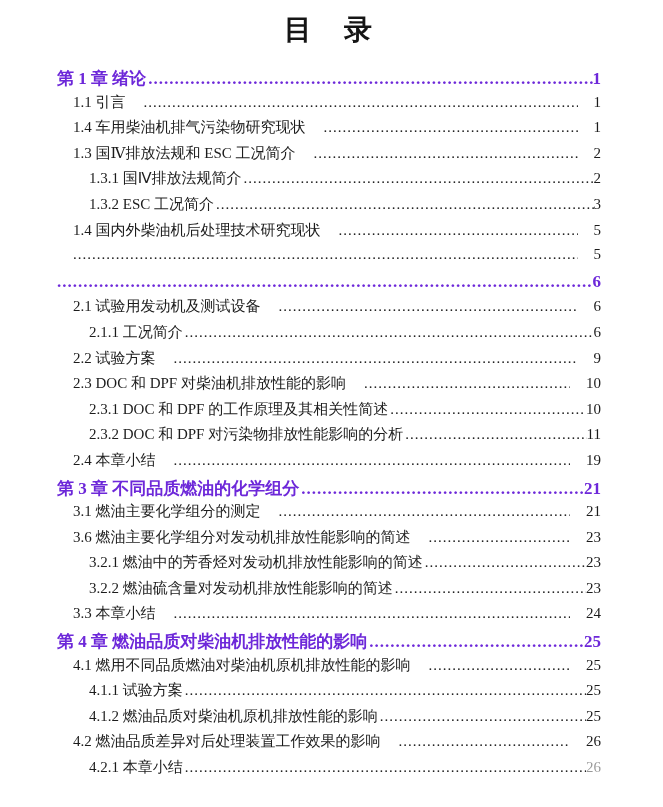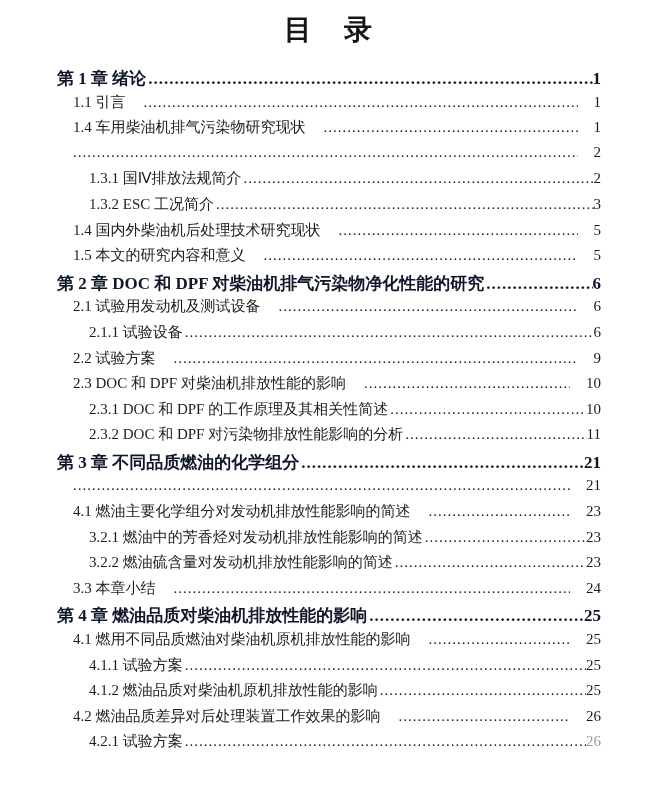--- a/index.html
+++ b/index.html
@@ -39,21 +39,21 @@
     display: flex;
     align-items: baseline;
     height: 25.6px;
     font-size: 15px;
     white-space: nowrap;
     overflow: hidden;
   }
   .toc-row.lvl1 {
     font-weight: bold;
     font-size: 17px;
-    color: #0f172a;
+    color: #6d28d9;
   }
   .toc-row.lvl2 { padding-left: 16px; gap: 16px; }
   .toc-row.lvl3 { padding-left: 32px; font-family: Liberation Serif, serif; }
   .toc-row .label {
     flex: 0 0 auto;
     padding-right: 2px;
   }
   .toc-row .leader {
     flex: 1 1 auto;
     overflow: hidden;
@@ -91,20 +91,21 @@
     <span class="pagenum">1</span>
   </div>
 
   <div class="toc-row lvl2">
     <span class="label">1.4 车用柴油机排气污染物研究现状 </span>
     <span class="leader"></span>
     <span class="pagenum">1</span>
   </div>
 
   <div class="toc-row lvl2">
+    <span class="label">1.3 国Ⅳ排放法规和 ESC 工况简介</span>
     <span class="leader"></span>
     <span class="pagenum">2</span>
   </div>
 
   <div class="toc-row lvl3">
     <span class="label">1.3.1 国Ⅳ排放法规简介</span>
     <span class="leader"></span>
     <span class="pagenum">2</span>
   </div>
 
@@ -114,39 +115,37 @@
     <span class="pagenum">3</span>
   </div>
 
   <div class="toc-row lvl2">
     <span class="label">1.4 国内外柴油机后处理技术研究现状 </span>
     <span class="leader"></span>
     <span class="pagenum">5</span>
   </div>
 
   <div class="toc-row lvl2">
-    <span class="label">1.5 本文的研究内容和意义 </span>
     <span class="leader"></span>
     <span class="pagenum">5</span>
   </div>
 
   <div class="toc-row lvl1">
-    <span class="label">第 2 章 DOC 和 DPF 对柴油机排气污染物净化性能的研究 </span>
     <span class="leader"></span>
     <span class="pagenum">6</span>
   </div>
 
   <div class="toc-row lvl2">
     <span class="label">2.1 试验用发动机及测试设备 </span>
     <span class="leader"></span>
     <span class="pagenum">6</span>
   </div>
 
   <div class="toc-row lvl3">
-    <span class="label">2.1.1 试验设备 </span>
+    <span class="label">2.1.1 工况简介 </span>
     <span class="leader"></span>
     <span class="pagenum">6</span>
   </div>
 
 
   <div class="toc-row lvl2">
     <span class="label">2.2 试验方案</span>
     <span class="leader"></span>
     <span class="pagenum">9</span>
   </div>
@@ -162,34 +161,40 @@
     <span class="leader"></span>
     <span class="pagenum">10</span>
   </div>
 
   <div class="toc-row lvl3">
     <span class="label">2.3.2 DOC 和 DPF 对污染物排放性能影响的分析 </span>
     <span class="leader"></span>
     <span class="pagenum">11</span>
   </div>
 
+  <div class="toc-row lvl2">
+    <span class="label">2.4 本章小结</span>
+    <span class="leader"></span>
+    <span class="pagenum">19</span>
+  </div>
 
   <div class="toc-row lvl1">
     <span class="label">第 3 章 不同品质燃油的化学组分 </span>
     <span class="leader"></span>
     <span class="pagenum">21</span>
   </div>
 
   <div class="toc-row lvl2">
+    <span class="label">3.1 燃油主要化学组分的测定</span>
     <span class="leader"></span>
     <span class="pagenum">21</span>
   </div>
 
   <div class="toc-row lvl2">
-    <span class="label">4.1 燃油主要化学组分对发动机排放性能影响的简述 </span>
+    <span class="label">3.6 燃油主要化学组分对发动机排放性能影响的简述 </span>
     <span class="leader"></span>
     <span class="pagenum">23</span>
   </div>
 
   <div class="toc-row lvl3">
     <span class="label">3.2.1 燃油中的芳香烃对发动机排放性能影响的简述 </span>
     <span class="leader"></span>
     <span class="pagenum">23</span>
   </div>
 
@@ -229,18 +234,18 @@
     <span class="pagenum">25</span>
   </div>
 
   <div class="toc-row lvl2">
     <span class="label">4.2 燃油品质差异对后处理装置工作效果的影响</span>
     <span class="leader"></span>
     <span class="pagenum">26</span>
   </div>
 
   <div class="toc-row lvl3">
-    <span class="label">4.2.1 试验方案 </span>
+    <span class="label">4.2.1 本章小结 </span>
     <span class="leader"></span>
     <span class="pagenum faded">26</span>
   </div>
 </div>
 </div>
 
 </body></html>

